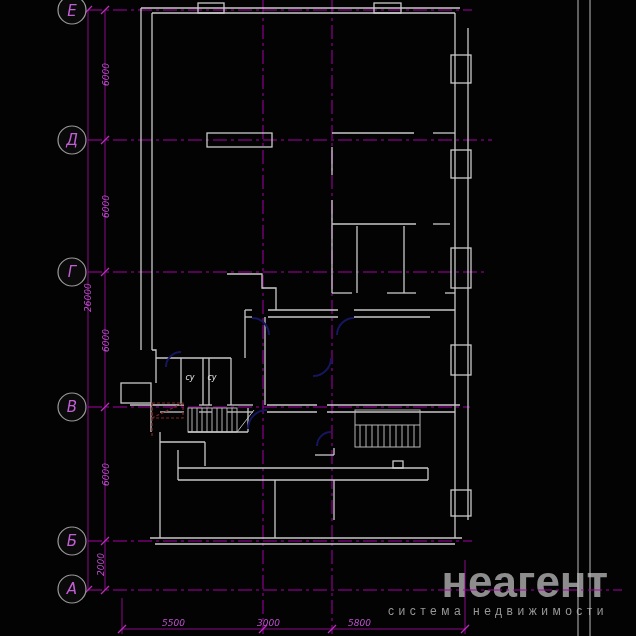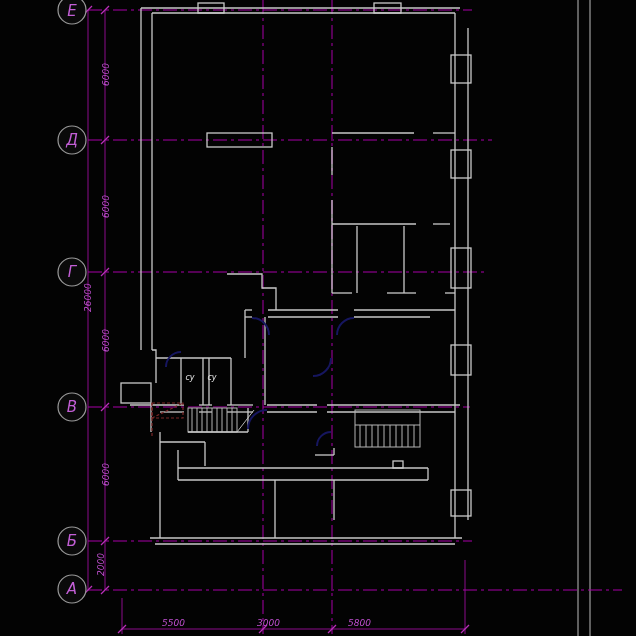--- a/index.html
+++ b/index.html
@@ -19,20 +19,24 @@
   .roomlabel{fill:#e8e8e8;font-size:8px;font-style:italic;font-family:"DejaVu Sans",sans-serif;text-anchor:middle;}
   .doorarc{stroke:#16165f;stroke-width:2;fill:none;}
   .reddash{stroke:#7c2828;stroke-width:1.2;fill:none;stroke-dasharray:3 2;}
   .sheetline{stroke:#bdbdbd;stroke-width:1;fill:none;}
 </style>
 </head>
 <body>
 
 <div id="stage">
 
+  <div id="watermark">
+    <div id="wm-brand">неагент</div>
+    <div id="wm-tagline">система недвижимости</div>
+  </div>
 
   <svg width="636" height="636" viewBox="0 0 636 636">
 
     <g>
       <line class="sheetline" x1="578" y1="0" x2="578" y2="636"></line>
       <line class="sheetline" x1="590" y1="0" x2="590" y2="636"></line>
     </g>
 
     <g>
       <line class="grid" x1="88" y1="10" x2="472" y2="10"></line>

